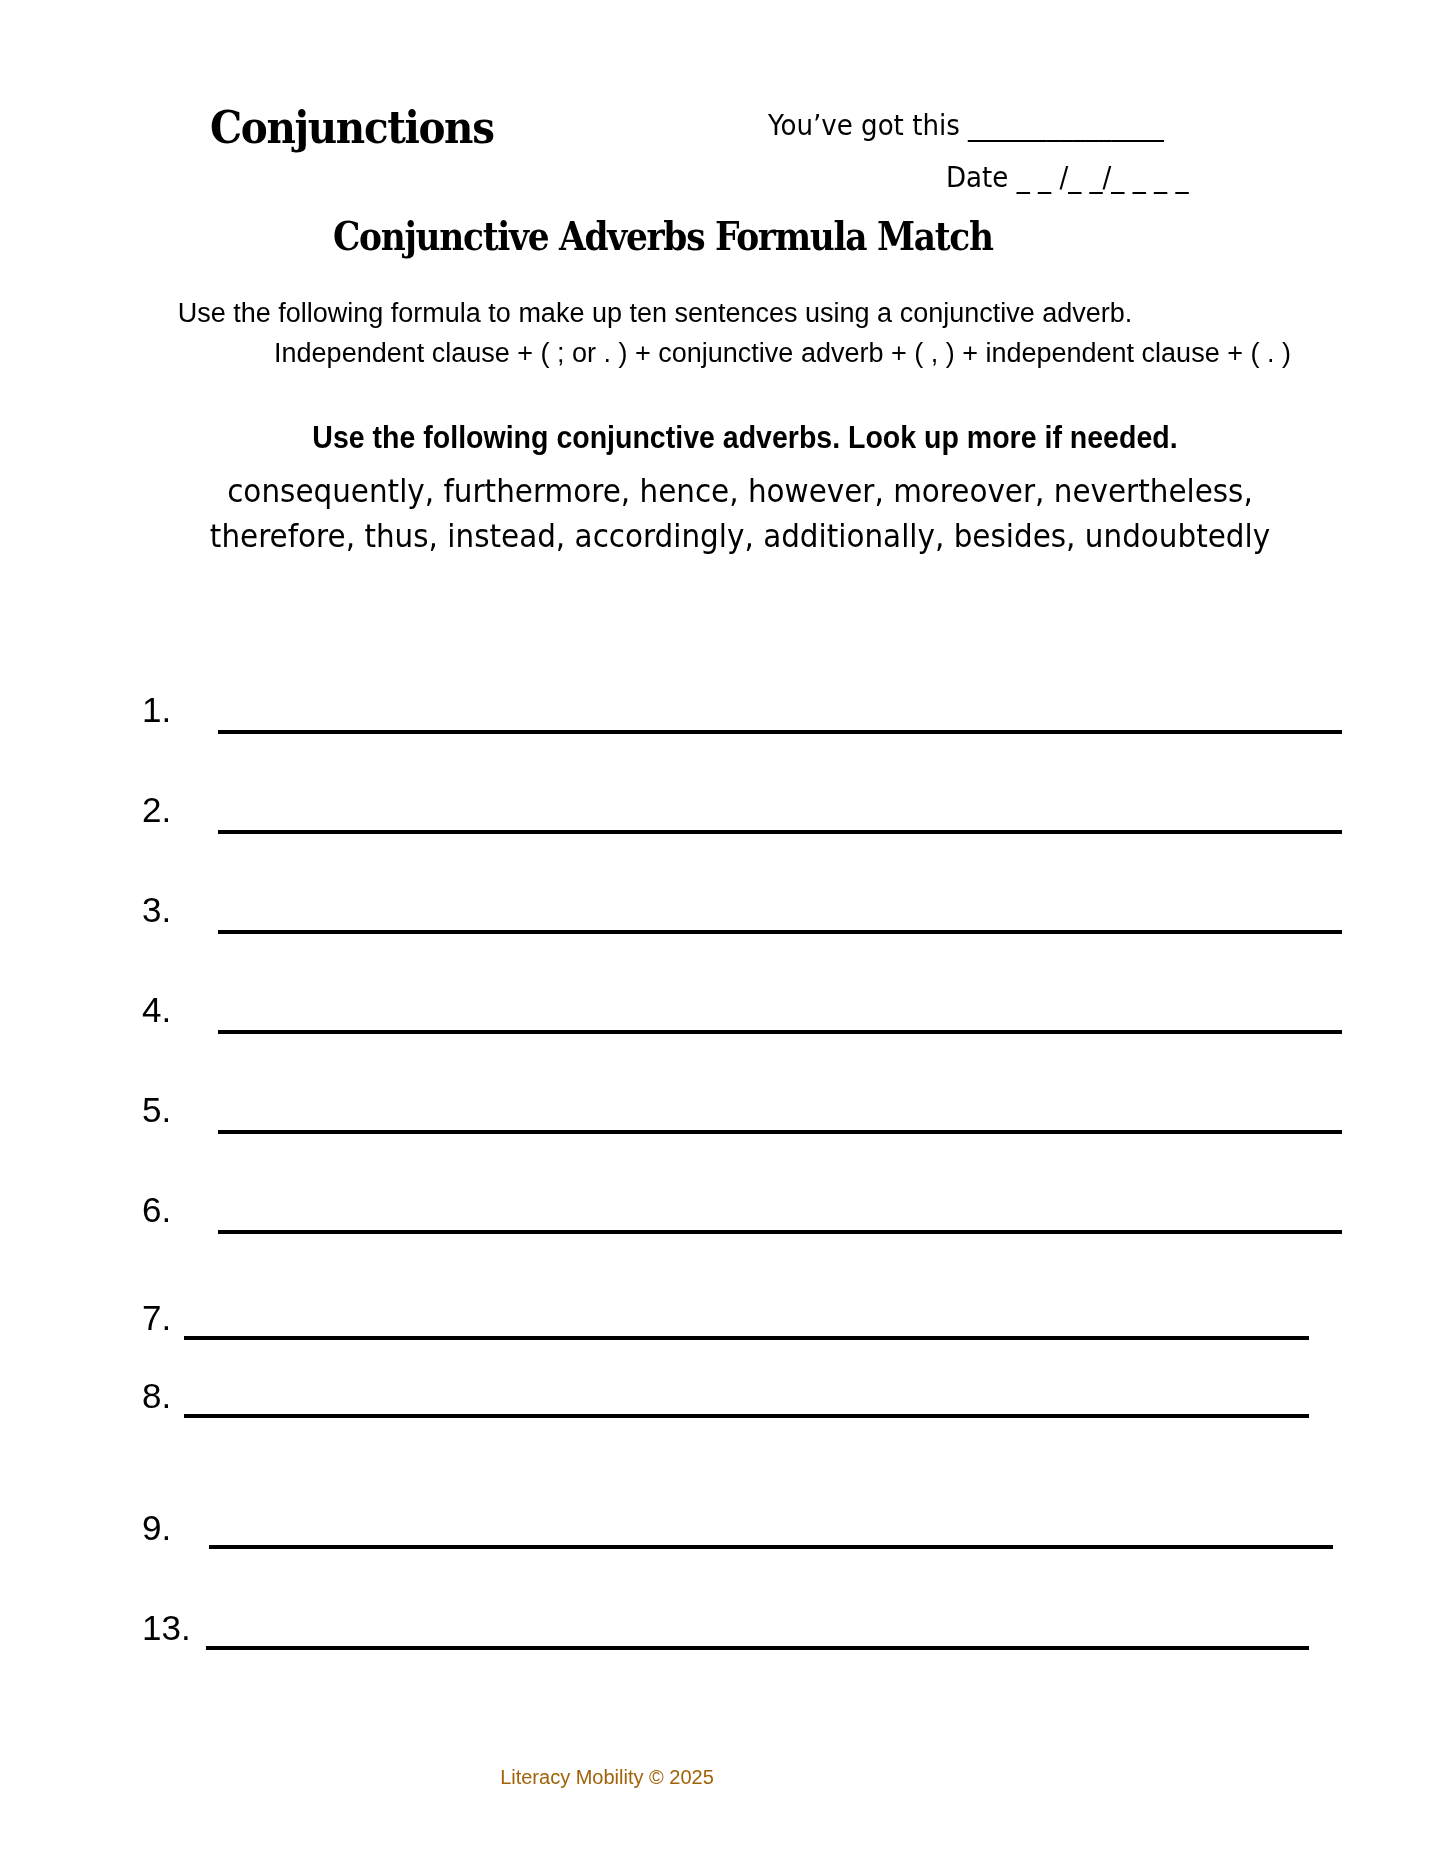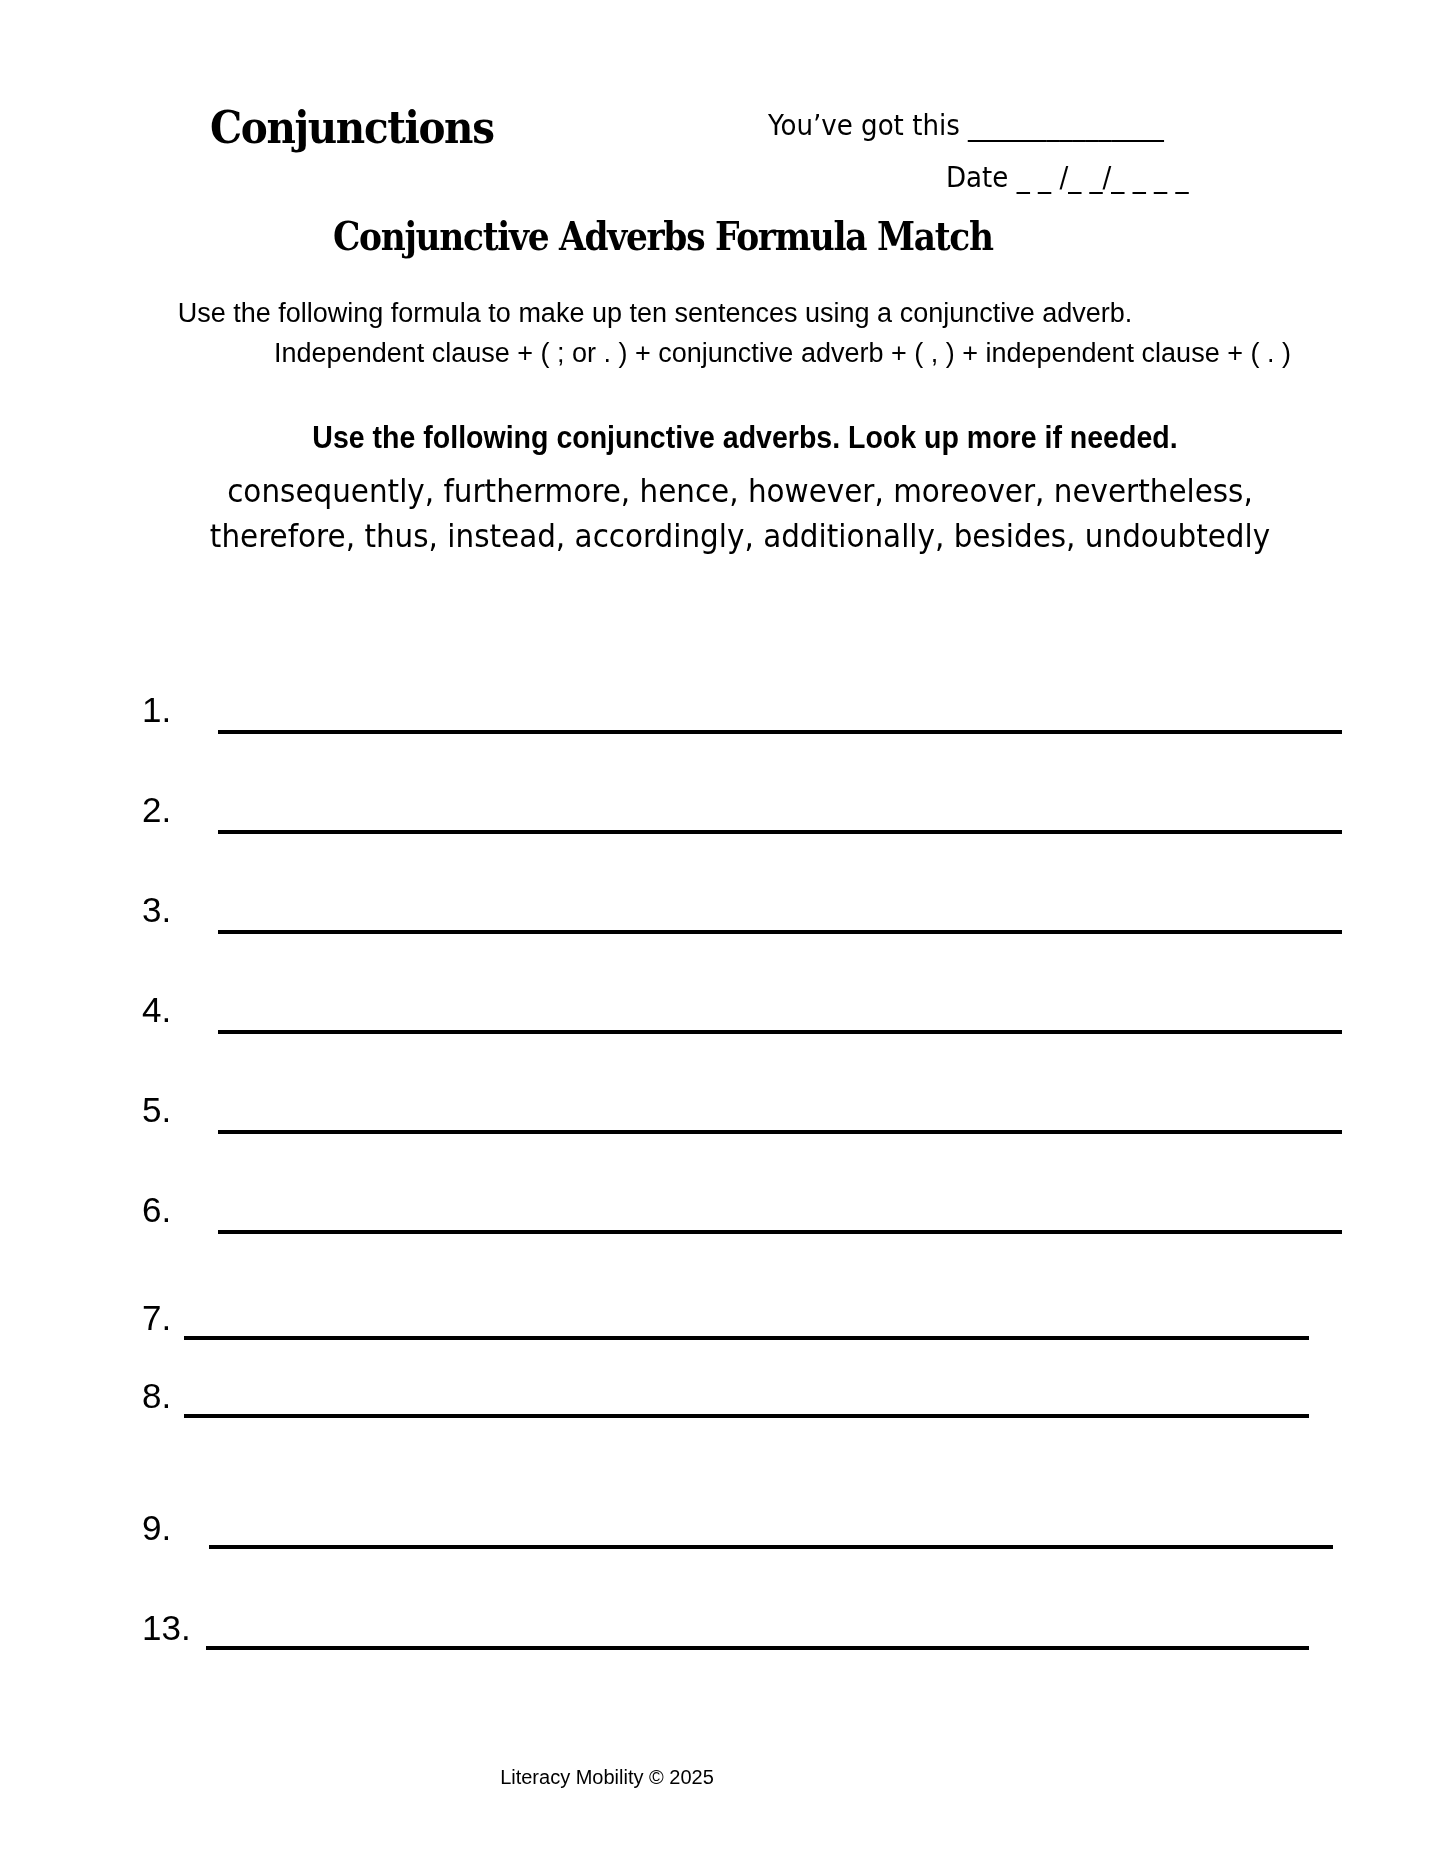--- a/index.html
+++ b/index.html
@@ -17,21 +17,21 @@
     .cal { font-family: Liberation Sans, sans-serif; font-size: 27px; }
     .instr { left: 0; width: 1445px; text-align: center; }
     .instr1 { top: 298px; left: 0; width: 1310px; }
     .instr2 { top: 338px; left: 0; width: 1565px; }
     .bold-hdr { top: 420px; left: 0; width: 1490px; font-family: "Liberation Sans", sans-serif; font-weight: bold; font-size: 31px; text-align: center; transform: scaleX(0.92); transform-origin: center top; }
     .adverbs { left: 0; width: 1480px; text-align: center; font-family: "DejaVu Sans", sans-serif; font-size: 32px; transform: scaleX(0.92); transform-origin: center top; }
     .adv1 { top: 472px; }
     .adv2 { top: 517px; }
     .num { font-family: "Liberation Sans", sans-serif; font-size: 35px; }
     .line { position: absolute; height: 4px; background: #000; }
-    .footer { top: 1766px; left: 0; width: 1214px; text-align: center; font-family: "Liberation Sans", sans-serif; font-size: 20px; color: #000000; }
+    .footer { top: 1766px; left: 0; width: 1214px; text-align: center; font-family: "Liberation Sans", sans-serif; font-size: 20px; color: #a16207; }
   </style>
 </head>
 <body>
 
 <div>
 
   <div class="abs title h1">Conjunctions</div>
 
   <div class="abs hand name-row">
     <span>You’ve got this</span>

